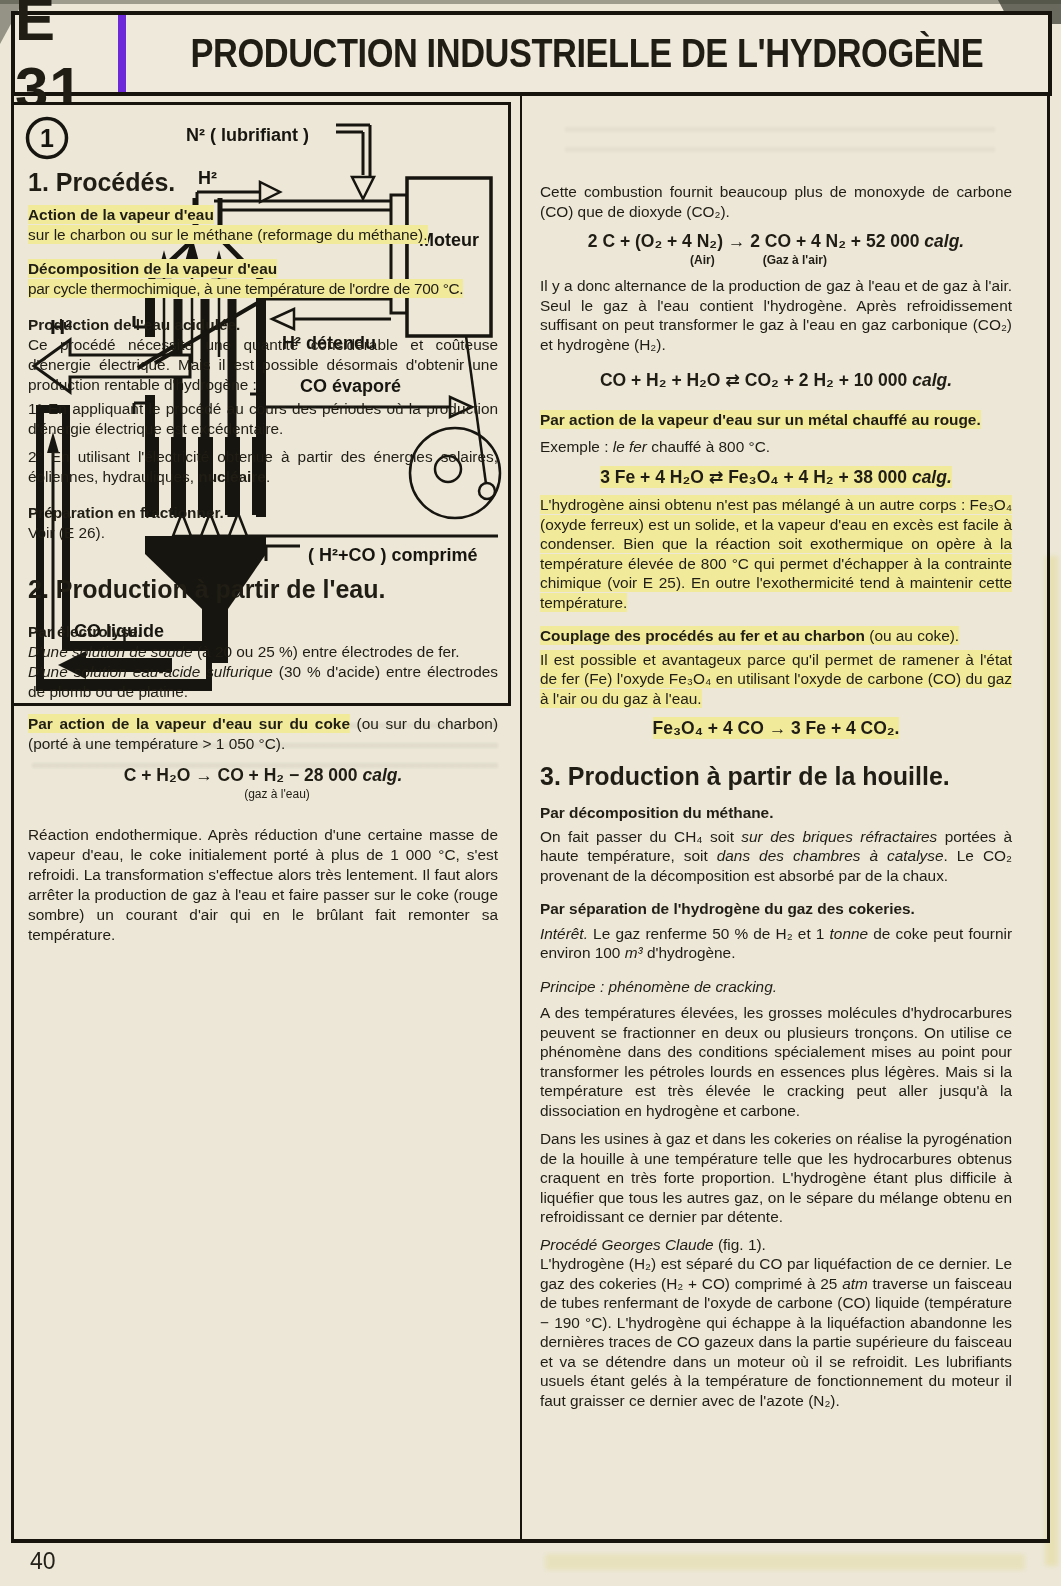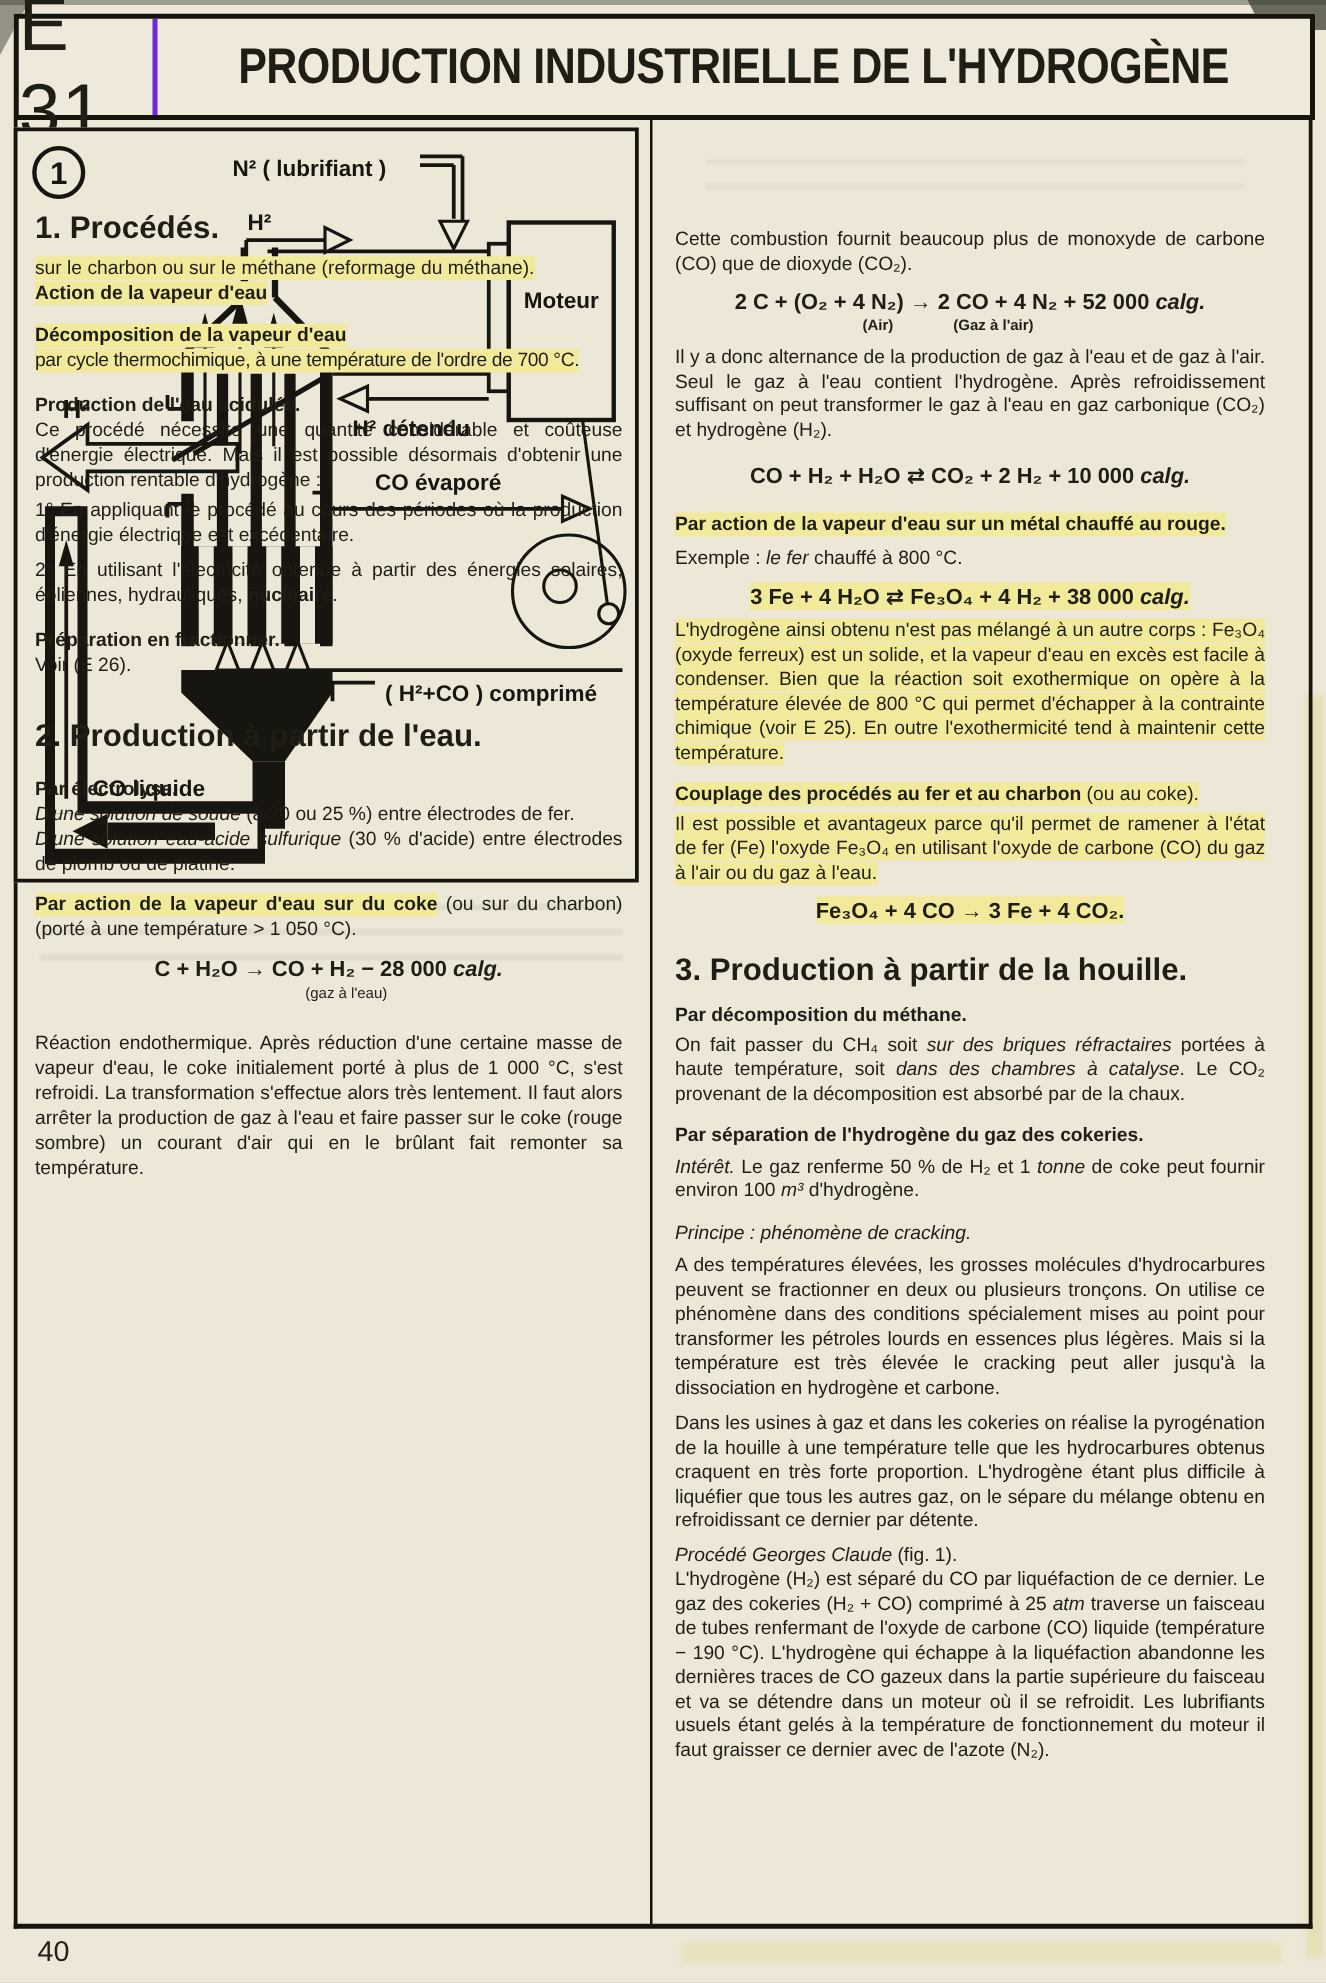--- a/index.html
+++ b/index.html
@@ -4,22 +4,22 @@
 <style>
   html,body{margin:0;padding:0;background:#d8d4c6;}
   .page{
     position:relative;width:1061px;height:1586px;overflow:hidden;
     background:#ece7d7;color:#201d15;
     font-family:"Liberation Sans","DejaVu Sans",sans-serif;
   }
   
   .hdr{position:absolute;left:11px;top:11px;width:1033px;height:77px;
        border:4px solid #17140e;display:flex;background:#eee9da;}
-  .hdr-code{width:146px;border-right:4px solid #6d28d9;display:flex;align-items:center;justify-content:center;
-       font-size:60px;font-weight:400;letter-spacing:1px;}
+  .hdr-code{width:146px;border-right:8px solid #6d28d9;display:flex;align-items:center;justify-content:center;
+       font-size:60px;font-weight:700;letter-spacing:1px;}
   .hdr-title{flex:1;display:flex;align-items:center;justify-content:center;}
   .hdr-title span{font-size:40px;font-weight:700;letter-spacing:-0.5px;transform:scaleX(.86);white-space:nowrap;}
   
   .frame{position:absolute;left:11px;top:96px;width:1033px;height:1443px;
        border-left:3px solid #17140e;border-right:3px solid #17140e;border-bottom:4px solid #17140e;}
   .divider{position:absolute;left:520px;top:96px;width:2px;height:1446px;background:#17140e;}
   
   .figbox{position:absolute;left:11px;top:102px;width:494px;height:598px;border:3px solid #17140e;background:#ece7d7;}
   .figbox svg{display:block;}
   .fig-label{font-family:"Liberation Sans","DejaVu Sans",sans-serif;font-weight:700;font-size:18px;fill:#17150f;}
@@ -165,22 +165,22 @@
       <text class="fig-label" x="286" y="287">CO évaporé</text>
       <text class="fig-label" x="294" y="456">( H²+CO ) comprimé</text>
       <text class="fig-label" x="60" y="532">CO liquide</text>
     </svg>
   </div>
 
   <div class="col left-col">
     <h2 class="sect" style="margin-top:72px">1. Procédés.</h2>
 
     <div style="margin-top:8px">
+      <div class="para"><span class="hl bhead">Action de la vapeur d'eau</span></div>
       <div class="para"><span class="hl">sur le charbon ou sur le méthane (reformage du méthane).</span></div>
-      <div class="para"><span class="hl bhead">Action de la vapeur d'eau</span></div>
     </div>
 
     <div style="margin-top:14px">
       <div class="para"><span class="hl bhead">Décomposition de la vapeur d'eau</span></div>
       <div class="para" style="white-space:nowrap;letter-spacing:-0.3px"><span class="hl">par cycle thermochimique, à une température de l'ordre de 700 °C.</span></div>
     </div>
 
     <div class="para bhead" style="margin-top:16px">Production de l'eau acidulée.</div>
     <p class="para">Ce procédé nécessite une quantité considérable et coûteuse d'énergie électrique. Mais il est possible désormais d'obtenir une production rentable d'hydrogène :</p>
     <p class="para" style="margin-top:4px">1° En appliquant le procédé au cours des périodes où la production d'énergie électrique est excédentaire.</p>

